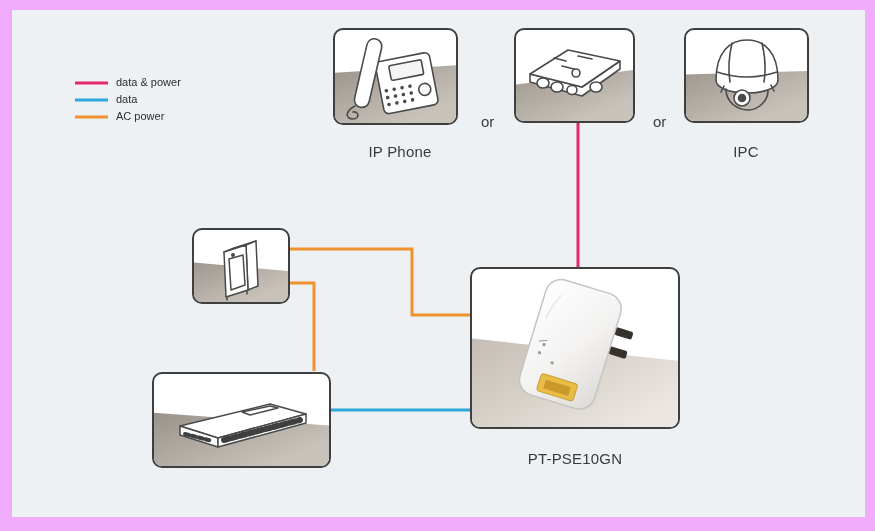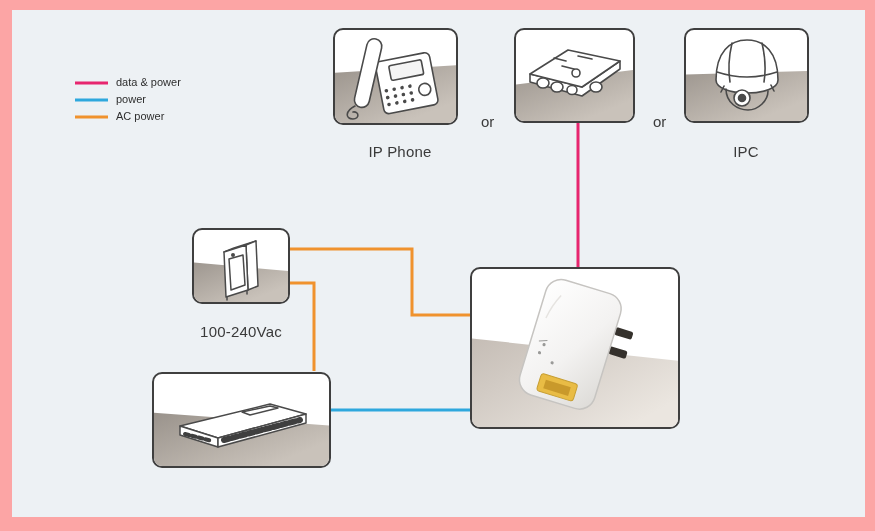--- a/index.html
+++ b/index.html
@@ -1,16 +1,16 @@
 <!DOCTYPE html>
 <html><head>
 <meta charset="utf-8">
 <style>
   html,body{margin:0;padding:0;background:#ffffff;}
-  #stage{position:relative;width:875px;height:531px;background:#fca5a5;
+  #stage{position:relative;width:875px;height:531px;background:#f0abfc;
          font-family:"Liberation Sans", sans-serif;overflow:hidden;}
   #panel{position:absolute;left:12px;top:10px;width:853px;height:507px;background:#edf1f4;}
 
   
   .legend{position:absolute;left:75px;top:74px;}
   .legend-row{display:flex;align-items:center;height:17px;}
   .legend-row svg{display:block;margin-right:8px;}
   .legend-label{font-size:11px;color:#2e2e2e;line-height:17px;}
 
   
@@ -37,21 +37,21 @@
     <div class="legend-row">
       <svg width="33" height="4">
         <line x1="0" y1="2" x2="33" y2="2" stroke-width="3" stroke="#e7266f"></line>
       </svg>
       <span class="legend-label">data &amp; power</span>
     </div>
     <div class="legend-row">
       <svg width="33" height="4">
         <line x1="0" y1="2" x2="33" y2="2" stroke-width="3" stroke="#2ea8dd"></line>
       </svg>
-      <span class="legend-label">power</span>
+      <span class="legend-label">data</span>
     </div>
     <div class="legend-row">
       <svg width="33" height="4">
         <line x1="0" y1="2" x2="33" y2="2" stroke-width="3" stroke="#f0922d"></line>
       </svg>
       <span class="legend-label">AC power</span>
     </div>
   </div>
 
   <div class="dev-box" style="left:333px;top:28px;width:125px;height:97px;">
@@ -133,21 +133,20 @@
         <polygon points="30,22 40,18 62,11 52,15"></polygon>
         <polygon points="52,15 62,11 64,56 54,60"></polygon>
         <polygon points="30,22 52,15 54,60 32,67"></polygon>
         <polygon points="35,29 49,25 51,55 37,60" fill="none"></polygon>
         <circle cx="39" cy="25" r="2" fill="#4a4a4a" stroke="none"></circle>
         <line x1="33" y1="67" x2="33" y2="70"></line>
         <line x1="53" y1="61" x2="53" y2="64"></line>
       </g>
     </svg>
   </div>
-  <div class="dev-label" style="left:156px;top:310px;">100-240Vac</div>
 
   <div class="dev-box" style="left:152px;top:372px;width:179px;height:96px;">
     <div class="wedge" style="clip-path:polygon(0 42%,100% 56%,100% 100%,0 100%);"></div>
     <svg class="dev-art" viewBox="0 0 175 92">
       <g stroke="#4a4a4a" stroke-width="1.5" fill="#ffffff" stroke-linejoin="round" stroke-linecap="round">
         <polygon points="26,52 116,30 152,40 64,64"></polygon>
         <polygon points="26,52 64,64 64,73 26,61"></polygon>
         <polygon points="64,64 152,40 152,49 64,73"></polygon>
         <polygon points="88,38 116,32 124,34 96,41"></polygon>
         <line x1="70" y1="66" x2="146" y2="46" stroke="#3f3f3f" stroke-width="6" stroke-dasharray="5.5,3"></line>
@@ -173,20 +172,21 @@
         <path d="M66,58 q2,-14 8,-26" stroke="#e6e4e1" stroke-width="1.5" fill="none"></path>
         <rect x="78" y="112" width="38" height="18" rx="3" fill="#e9bc45" stroke="#c79f33" stroke-width="1"></rect>
         <rect x="84" y="117" width="26" height="9" fill="#c9992b"></rect>
         <circle cx="72" cy="84" r="1.6" fill="#9a9a98"></circle>
         <circle cx="70" cy="93" r="1.6" fill="#9a9a98"></circle>
         <circle cx="85" cy="99" r="1.6" fill="#9a9a98"></circle>
         <path d="M66,82 l8,-3" stroke="#9a9a98" stroke-width="1" fill="none"></path>
       </g>
     </svg>
   </div>
+  <div class="dev-label" style="left:490px;top:437px;">PT-PSE10GN</div>
 
   <svg id="links-svg">
     <polyline points="578,123 578,267" fill="none" stroke-width="3" stroke="#e7266f"></polyline>
     <polyline points="290,249 412,249 412,315 470,315" fill="none" stroke-width="3" stroke="#f0922d"></polyline>
     <polyline points="290,283 314,283 314,371" fill="none" stroke-width="3" stroke="#f0922d"></polyline>
     <polyline points="331,410 470,410" fill="none" stroke-width="3" stroke="#2ea8dd"></polyline>
   </svg>
 </div>
 
 </body></html>

